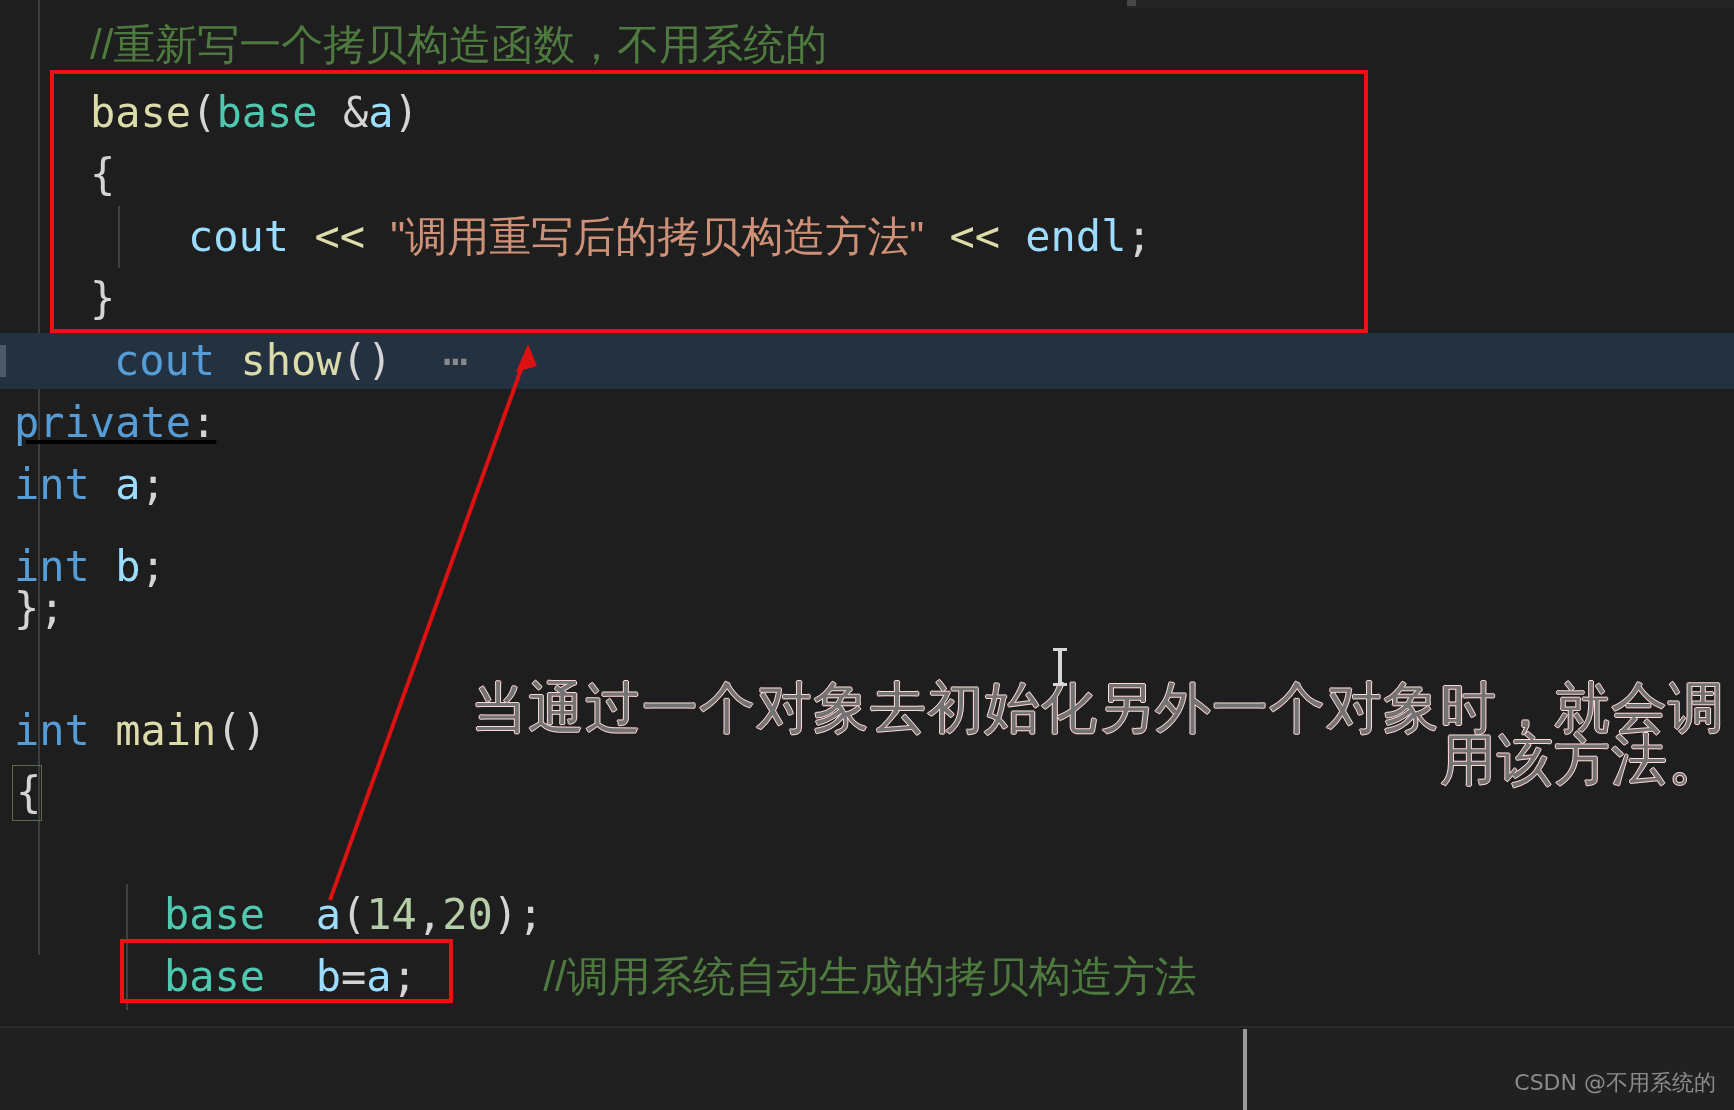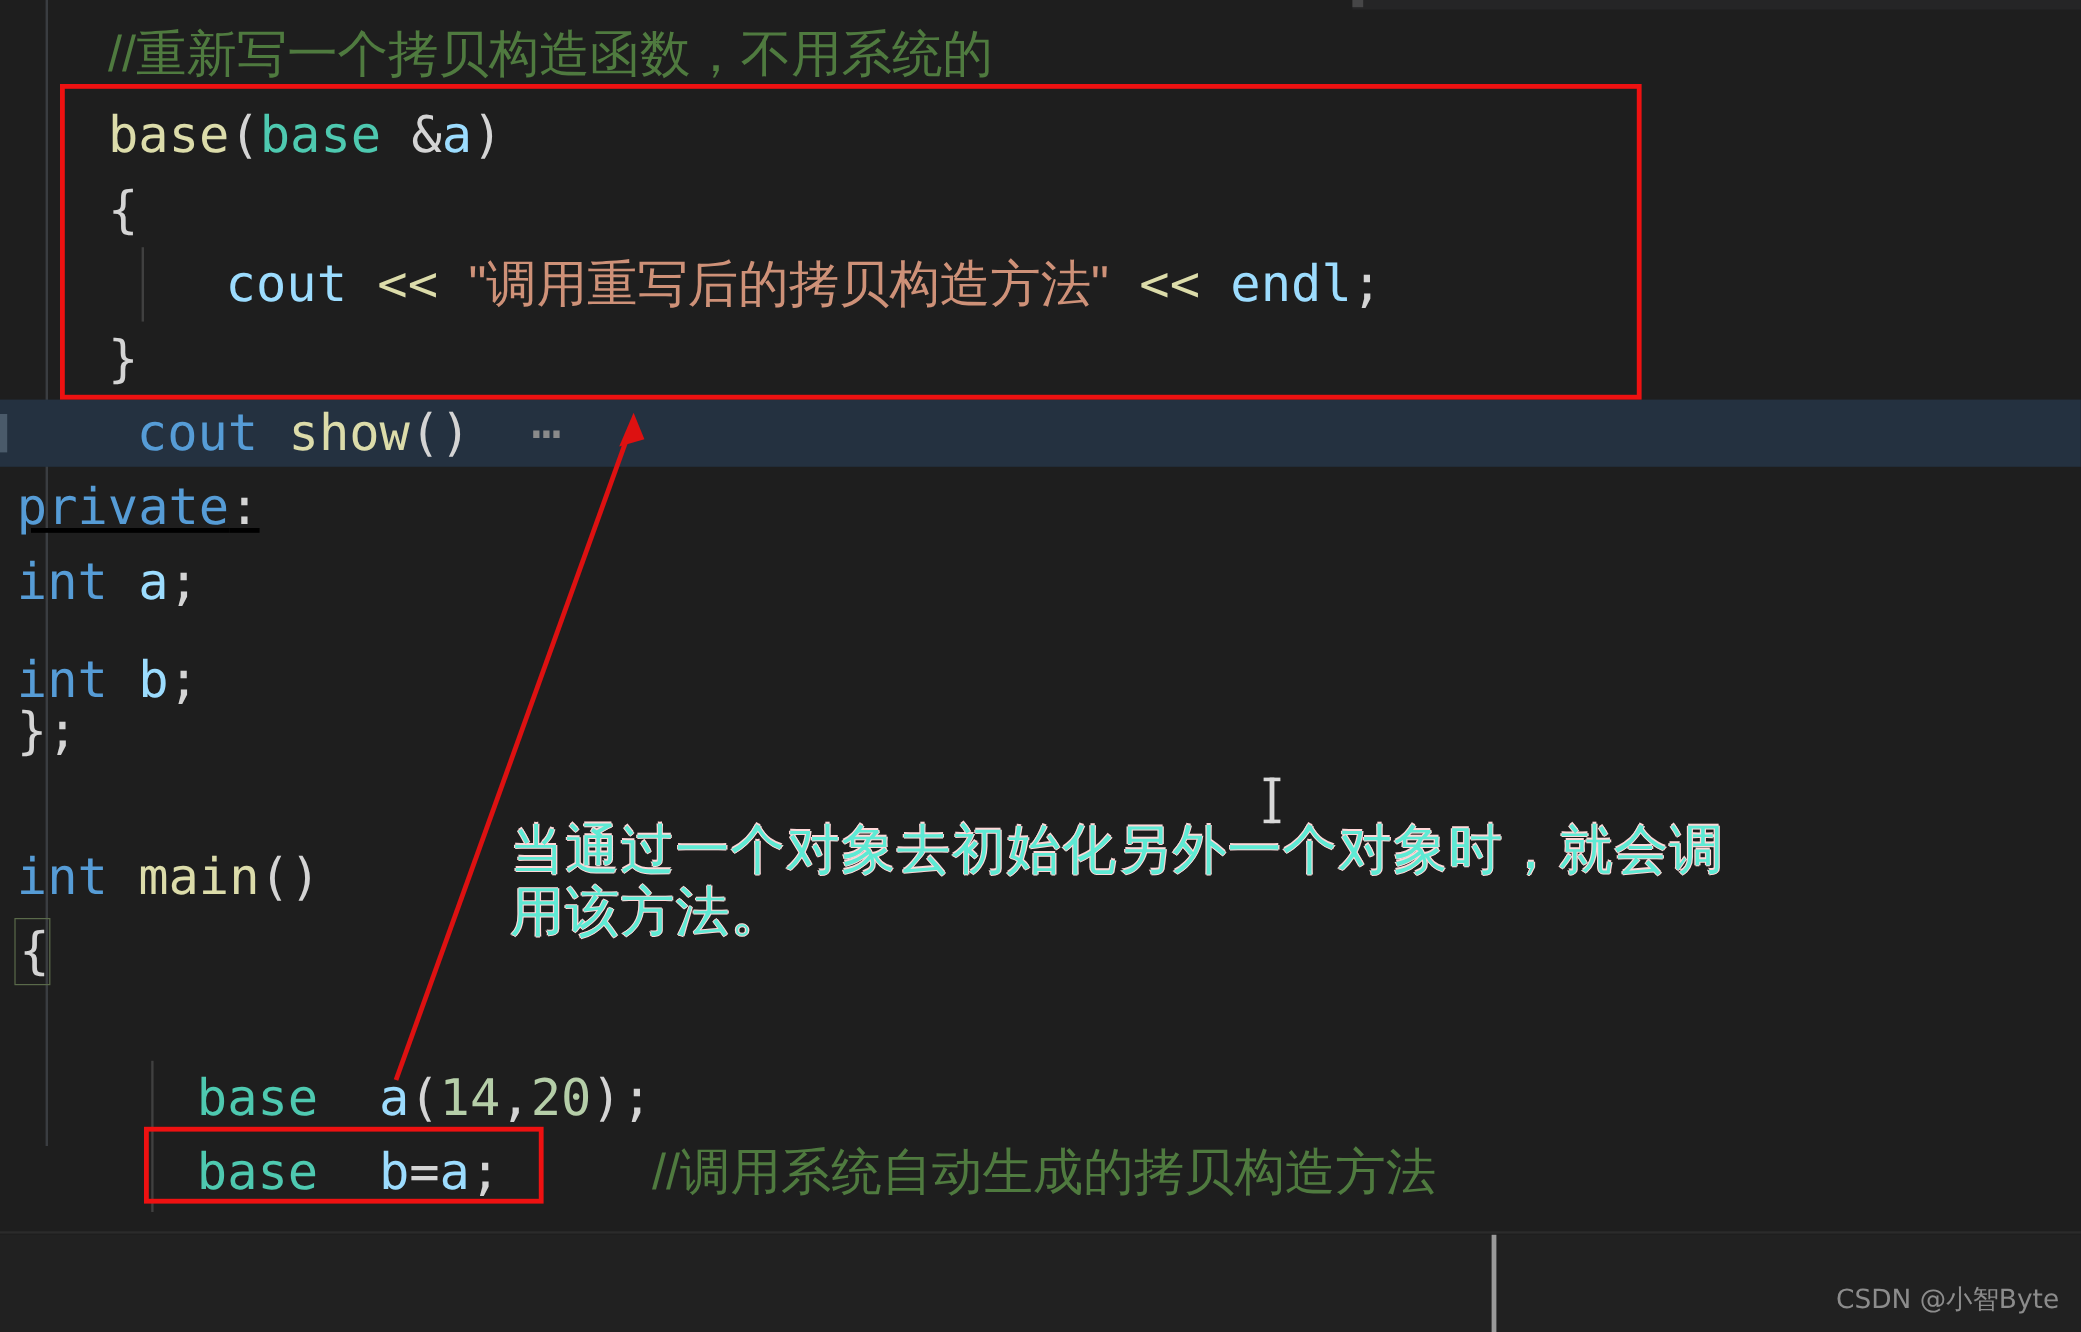--- a/index.html
+++ b/index.html
@@ -82,30 +82,31 @@
 
   
   .arrow-svg{
     position:absolute;left:0;top:0;width:1734px;height:1110px;
     pointer-events:none;
   }
 
   
   .red-note{
     position:absolute;left:425px;top:682px;width:1300px;
-    color:#5eead4;
+    color:#737373;
     font-family:"DejaVu Serif","Liberation Serif",serif;
-    font-size:45px;
+    font-size:56px;
     line-height:52px;
     font-weight:400;
     letter-spacing:1px;
     white-space:pre-line;
     text-shadow:
        1px 0 0 #ffd8d8, -1px 0 0 #ffd8d8,
        0 1px 0 #ffd8d8, 0 -1px 0 #ffd8d8;
+    text-align: right;
   }
 
   
   .ibeam{
     position:absolute;left:1058px;top:648px;width:4px;height:38px;
     background:#d8d8d8;
   }
   .ibeam:before,.ibeam:after{
     content:"";position:absolute;left:-5px;width:14px;height:3px;background:#d8d8d8;
   }
@@ -186,14 +187,14 @@
   <svg class="arrow-svg" viewBox="0 0 1734 1110">
     <line x1="330" y1="900" x2="528" y2="350" stroke="#dd1111" stroke-width="4"></line>
     <polygon points="528,344 516,372 537,366" fill="#dd1111"></polygon>
   </svg>
 
   <div class="red-note cn">当通过一个对象去初始化另外一个对象时，就会调
 用该方法。</div>
 
   <div class="ibeam"></div>
 
-  <div class="watermark">CSDN @小智Byte</div>
+  <div class="watermark">CSDN @不用系统的</div>
 </div>
 
 </body></html>

